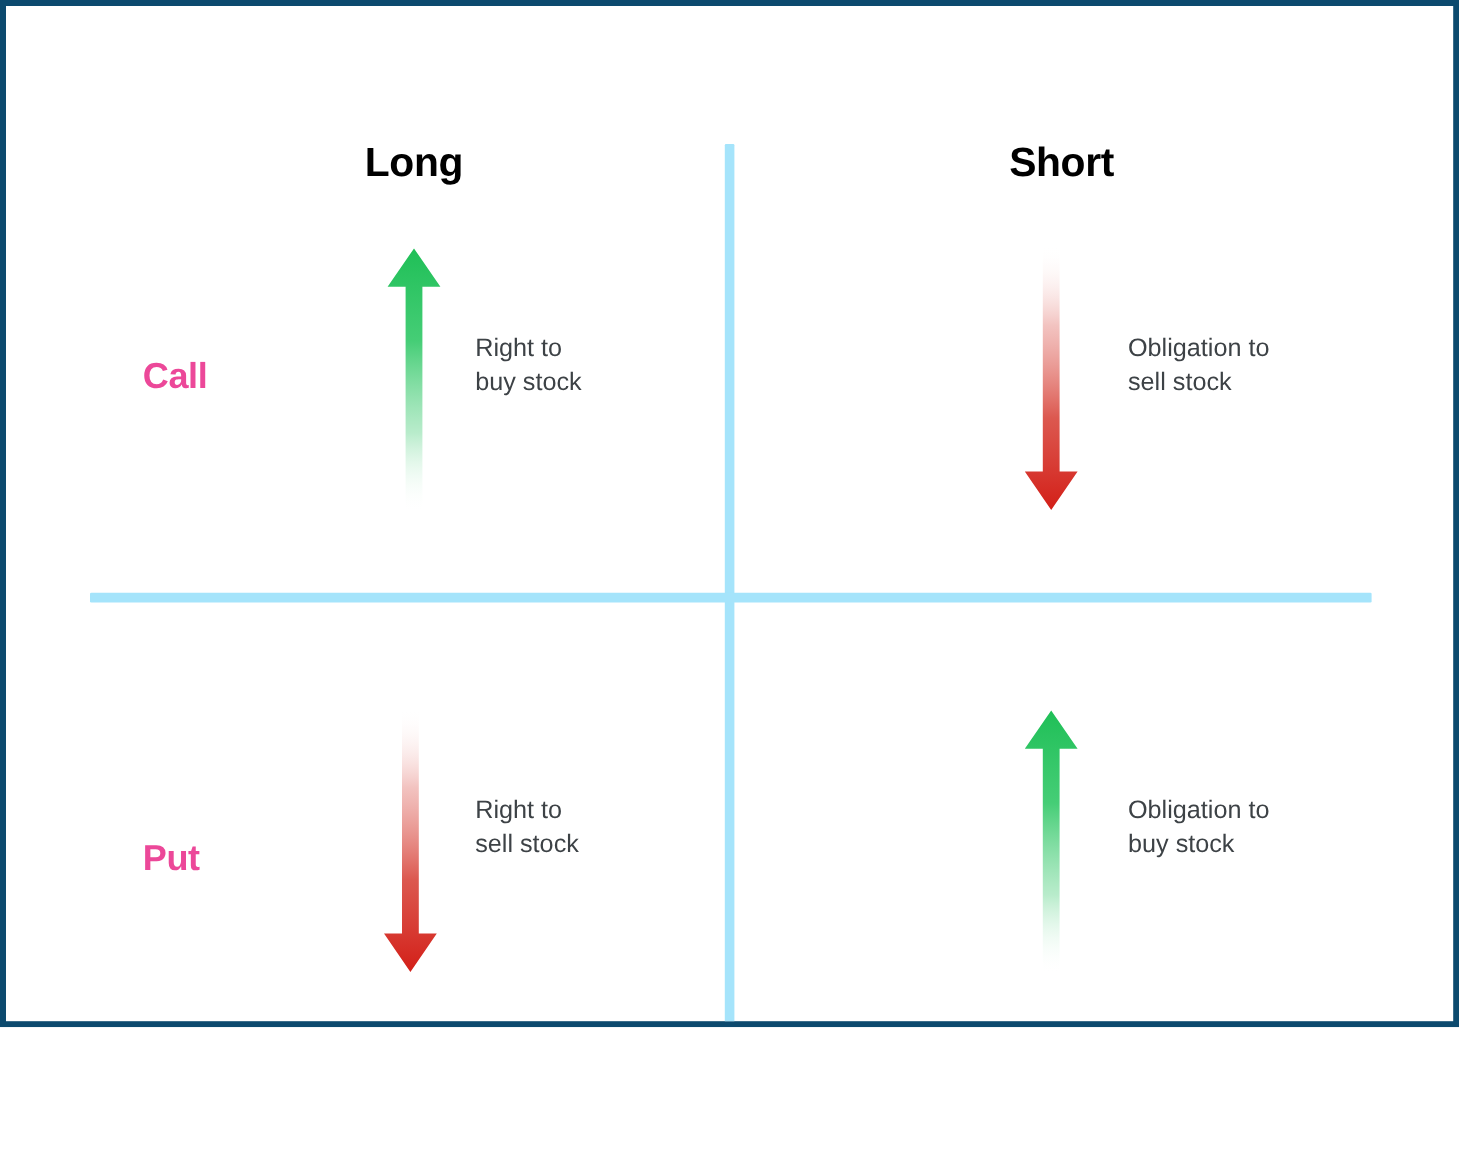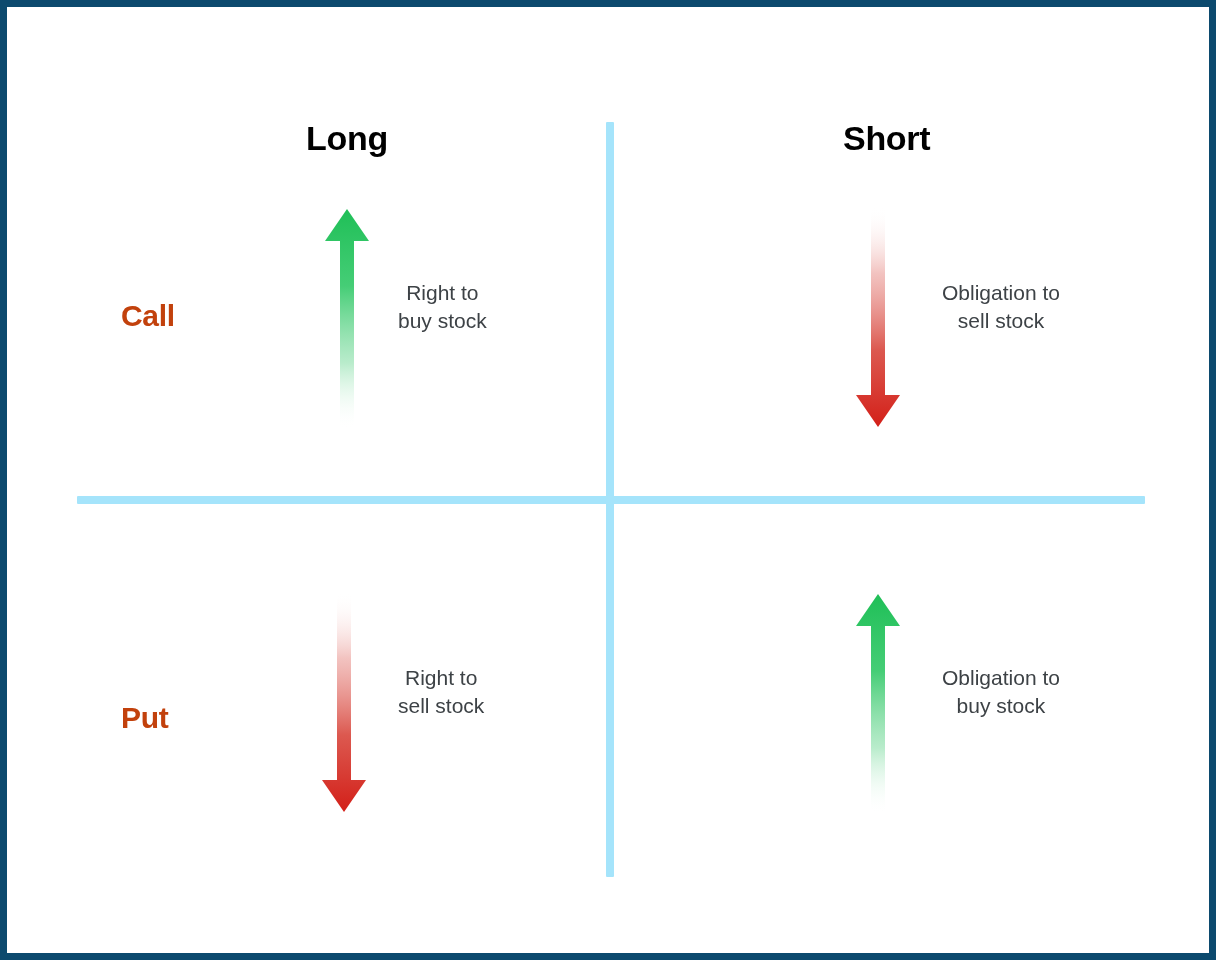--- a/index.html
+++ b/index.html
@@ -6,26 +6,25 @@
     margin: 0;
     padding: 0;
     background: #ffffff;
   }
   body {
     font-family: "Liberation Sans", sans-serif;
   }
   #canvas {
     position: relative;
     width: 1216px;
-    height: 960px;
+    height: 856px;
     background: #ffffff;
-    border: 7px solid #0c4a6e;
+    border: 5px solid #0c4a6e;
     box-sizing: border-box;
     overflow: hidden;
-    text-align: center;
   }
 
   
   .axis-v {
     position: absolute;
     left: 599px;
     top: 115px;
     width: 8px;
     height: 755px;
     background: #a5e4fb;
@@ -50,21 +49,21 @@
     letter-spacing: -0.3px;
     white-space: nowrap;
   }
   .col-header.long  { left: 299px; top: 112px; }
   .col-header.short { left: 836px; top: 112px; }
 
   .row-header {
     position: absolute;
     font-size: 30px;
     font-weight: bold;
-    color: #c2410c;
+    color: #ec4899;
     letter-spacing: -0.3px;
     white-space: nowrap;
   }
   .row-header.call { left: 114px; top: 292px; }
   .row-header.put  { left: 114px; top: 694px; }
 
   
   .desc {
     position: absolute;
     font-size: 21px;

